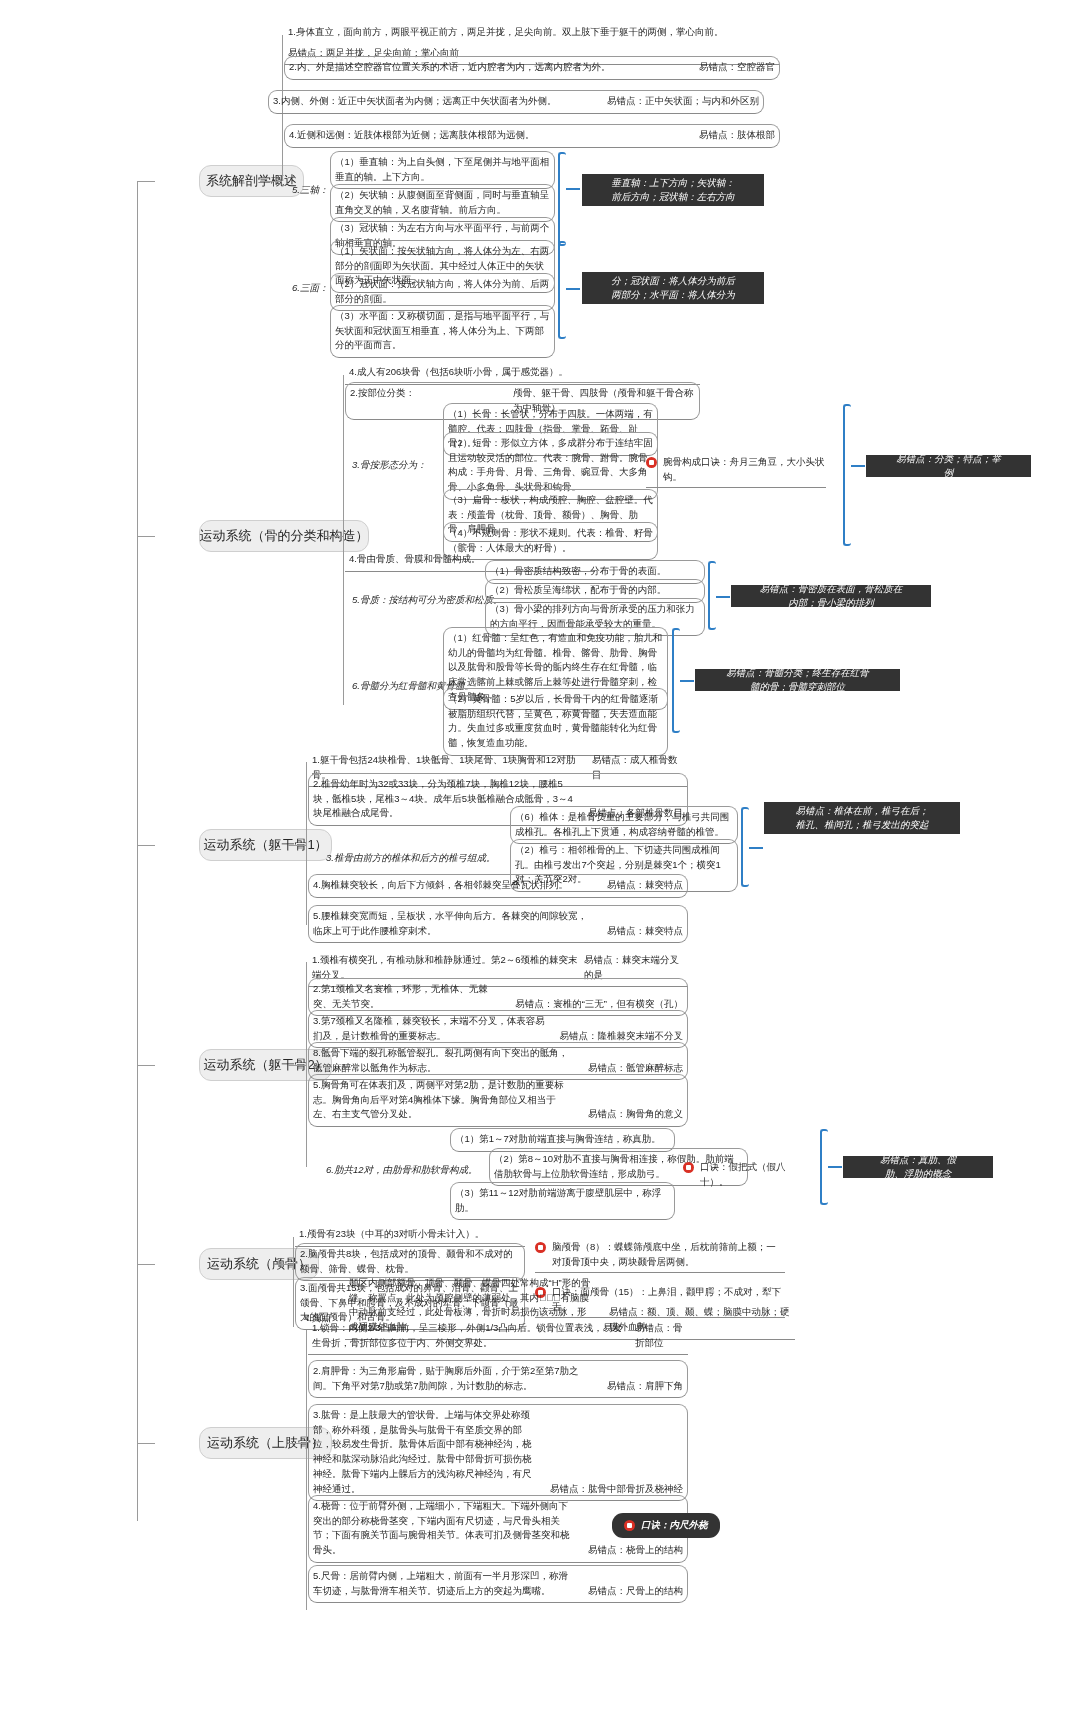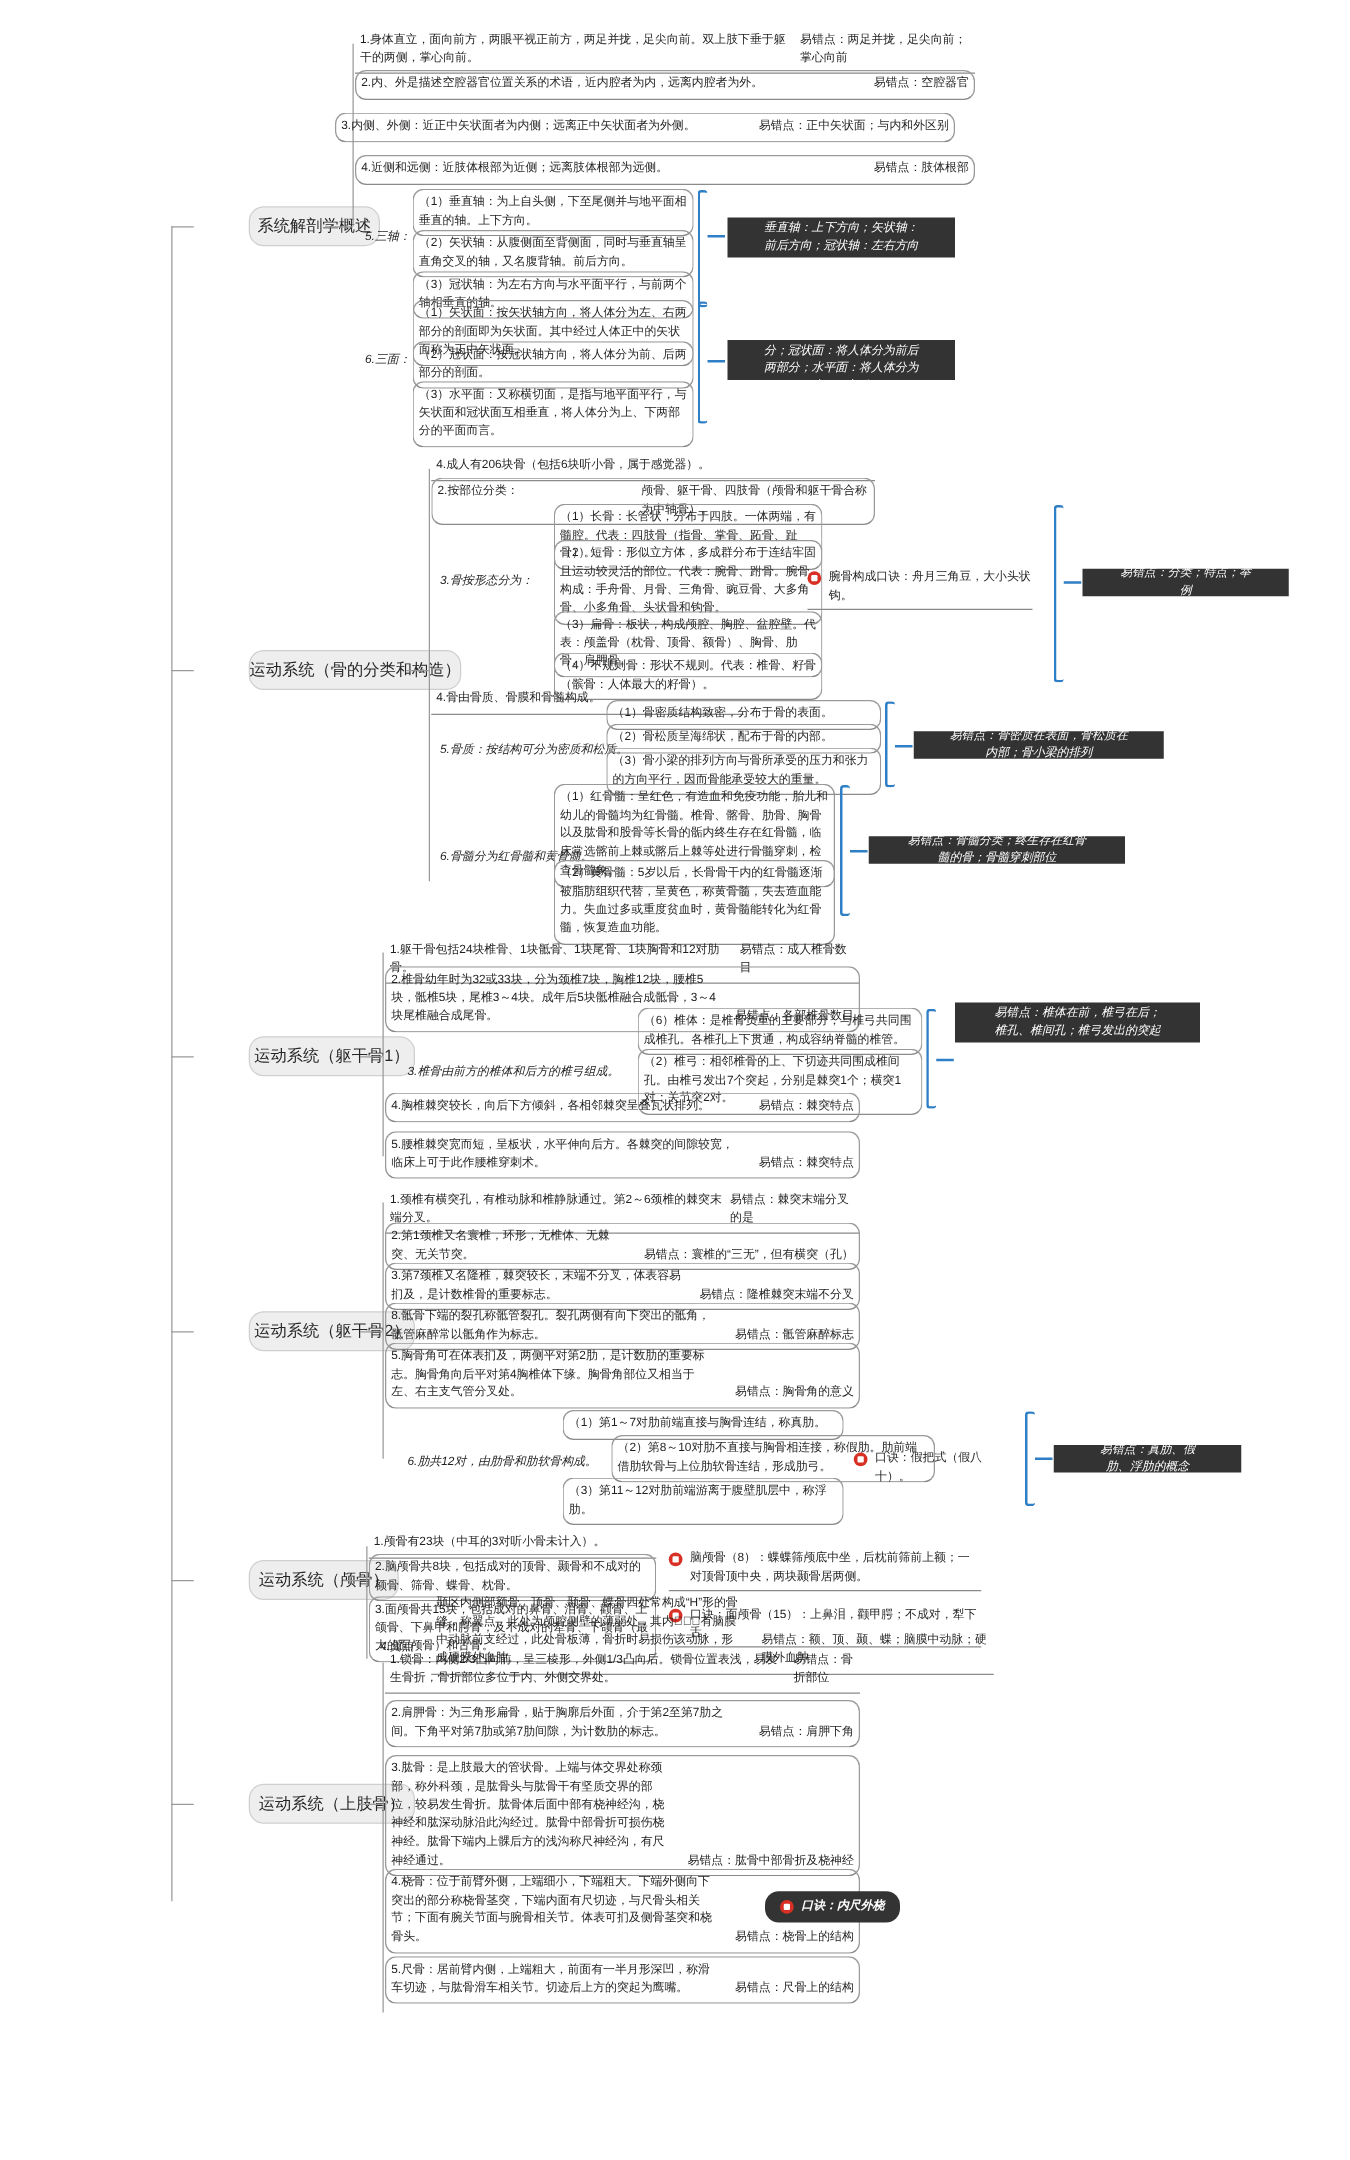--- a/index.html
+++ b/index.html
@@ -168,21 +168,21 @@
 
 <div id="canvas">
 
   <div class="branch-node" style="left:155px; top:165px; width:105px; height:32px;">系统解剖学概述</div>
 
   <div class="line v" style="left:282px; top:35px; height:146px;"></div>
   <div class="line h" style="left:260px; top:181px; width:22px;"></div>
   <div class="line v" style="left:137px; top:181px; height:1340px;"></div>
   <div class="line h" style="left:137px; top:181px; width:18px;"></div>
 
-  <div class="plain" style="left:284px; top:22px; width:496px;">
+  <div class="plain" style="left:284px; top:22px; width:496px;flex-direction:column;">
     <span class="body">1.身体直立，面向前方，两眼平视正前方，两足并拢，足尖向前。双上肢下垂于躯干的两侧，掌心向前。</span>
     <span class="tail">易错点：两足并拢，足尖向前；掌心向前</span>
   </div>
   <div class="card rounded" style="left:284px; top:56px; width:496px;">
     <span class="body">2.内、外是描述空腔器官位置关系的术语，近内腔者为内，远离内腔者为外。</span>
     <span class="tail">易错点：空腔器官</span>
   </div>
   <div class="card rounded" style="left:268px; top:90px; width:496px;">
     <span class="body">3.内侧、外侧：近正中矢状面者为内侧；远离正中矢状面者为外侧。</span>
     <span class="tail">易错点：正中矢状面；与内和外区别</span>

